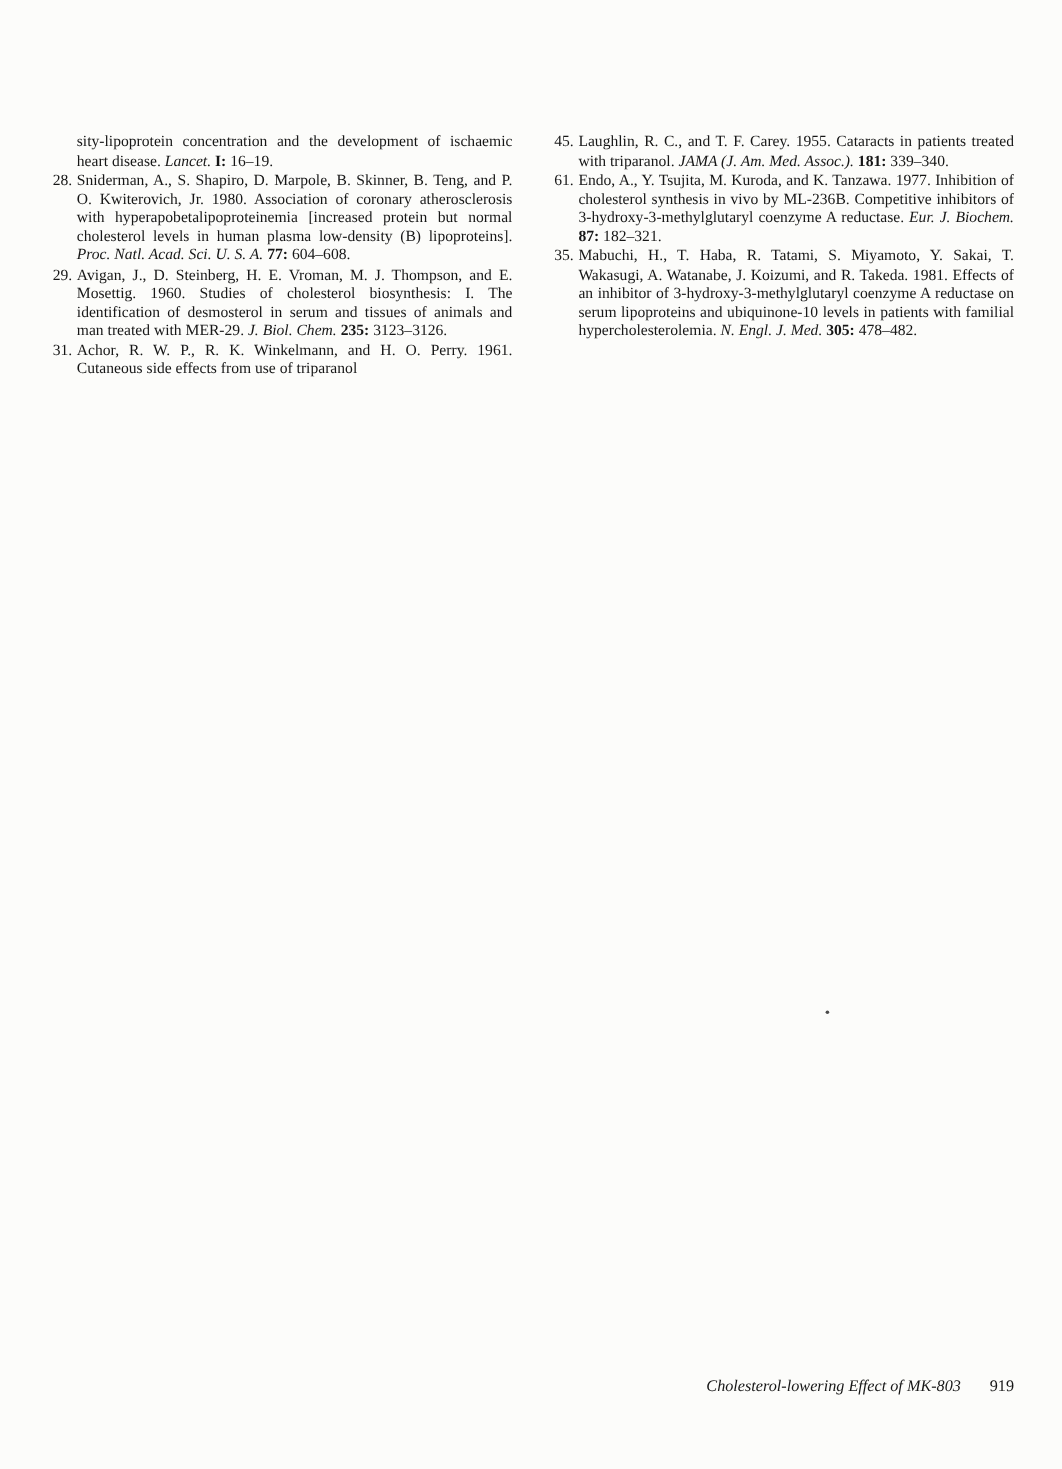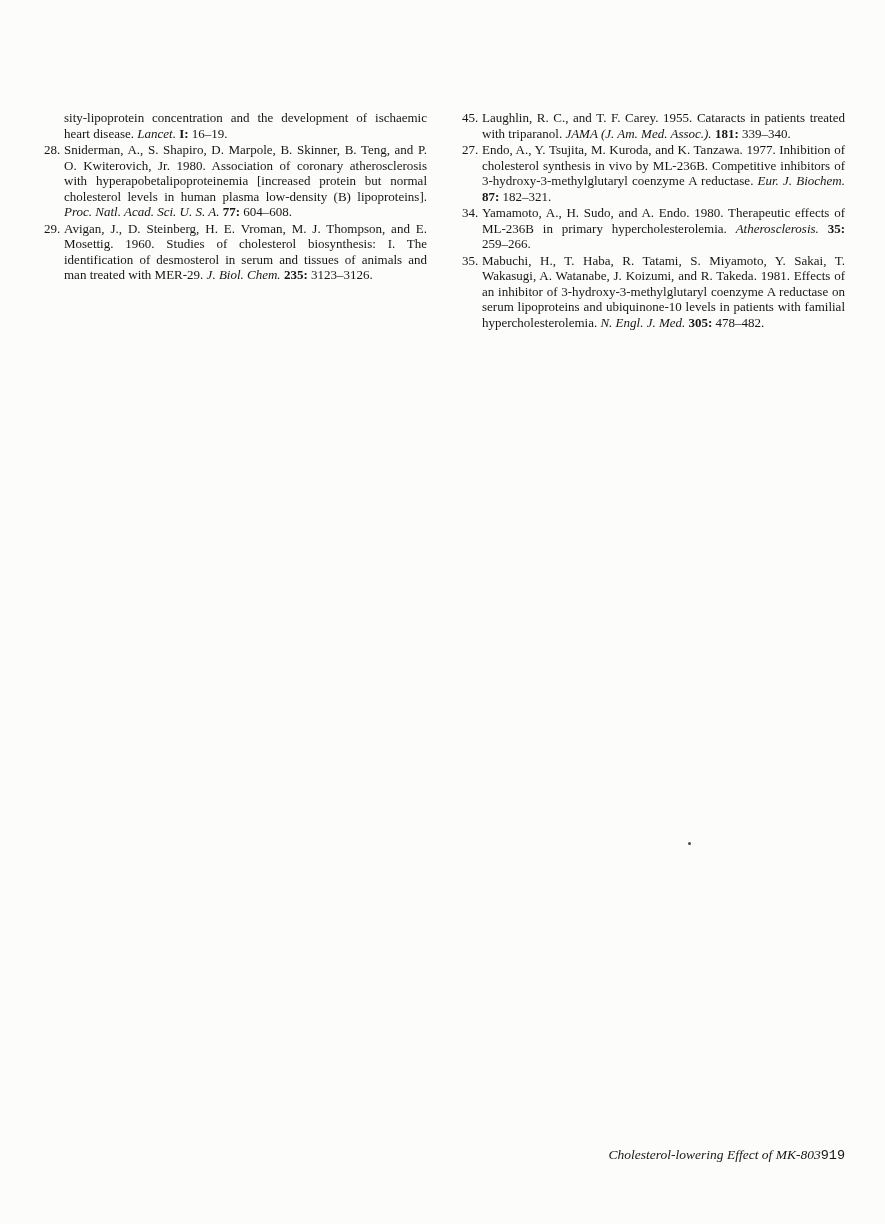--- a/index.html
+++ b/index.html
@@ -55,54 +55,54 @@
   .footer {
     position: absolute;
     top: 1146px;
     left: 40px;
     width: 805px;
     text-align: right;
     font-size: 13.5px;
     line-height: 17px;
   }
   .running-title { font-style: italic; margin-top: 44px; }
-  .page-number { font-style: normal; font-family: Liberation Mono, monospace; }
+  .page-number { margin-left: 24px; font-style: normal; }
 </style>
 </head>
 <body>
 
 <div class="page">
 
   <div class="columns">
     <div class="col">
         <div class="ref">
           <span class="ref-num"></span>
           <span class="ref-body"><span class="n">sity-lipoprotein concentration and the development of ischaemic heart disease. </span><span class="i">Lancet.</span><span class="n"> </span><span class="b">I:</span><span class="n"> 16–19.</span></span>
         </div>
         <div class="ref">
           <span class="ref-num">28.</span>
           <span class="ref-body"><span class="n">Sniderman, A., S. Shapiro, D. Marpole, B. Skinner, B. Teng, and P. O. Kwiterovich, Jr. 1980. Association of coronary atherosclerosis with hyperapobetalipoproteinemia [increased protein but normal cholesterol levels in human plasma low-density (B) lipoproteins]. </span><span class="i">Proc. Natl. Acad. Sci. U. S. A.</span><span class="n"> </span><span class="b">77:</span><span class="n"> 604–608.</span></span>
         </div>
         <div class="ref">
           <span class="ref-num">29.</span>
           <span class="ref-body"><span class="n">Avigan, J., D. Steinberg, H. E. Vroman, M. J. Thompson, and E. Mosettig. 1960. Studies of cholesterol biosynthesis: I. The identification of desmosterol in serum and tissues of animals and man treated with MER-29. </span><span class="i">J. Biol. Chem.</span><span class="n"> </span><span class="b">235:</span><span class="n"> 3123–3126.</span></span>
         </div>
+        <div class="ref">
+          <span class="ref-num">31.</span>
+          <span class="ref-body"><span class="n">Achor, R. W. P., R. K. Winkelmann, and H. O. Perry. 1961. Cutaneous side effects from use of triparanol</span></span>
+        </div>
       </div>
     <div class="col">
         <div class="ref">
           <span class="ref-num">45.</span>
           <span class="ref-body"><span class="n">Laughlin, R. C., and T. F. Carey. 1955. Cataracts in patients treated with triparanol. </span><span class="i">JAMA (J. Am. Med. Assoc.).</span><span class="n"> </span><span class="b">181:</span><span class="n"> 339–340.</span></span>
         </div>
         <div class="ref">
-          <span class="ref-num">27.</span>
+          <span class="ref-num">61.</span>
           <span class="ref-body"><span class="n">Endo, A., Y. Tsujita, M. Kuroda, and K. Tanzawa. 1977. Inhibition of cholesterol synthesis in vivo by ML-236B. Competitive inhibitors of 3-hydroxy-3-methylglutaryl coenzyme A reductase. </span><span class="i">Eur. J. Biochem.</span><span class="n"> </span><span class="b">87:</span><span class="n"> 182–321.</span></span>
-        </div>
-        <div class="ref">
-          <span class="ref-num">34.</span>
-          <span class="ref-body"><span class="n">Yamamoto, A., H. Sudo, and A. Endo. 1980. Therapeutic effects of ML-236B in primary hypercholesterolemia. </span><span class="i">Atherosclerosis.</span><span class="n"> </span><span class="b">35:</span><span class="n"> 259–266.</span></span>
         </div>
         <div class="ref">
           <span class="ref-num">35.</span>
           <span class="ref-body"><span class="n">Mabuchi, H., T. Haba, R. Tatami, S. Miyamoto, Y. Sakai, T. Wakasugi, A. Watanabe, J. Koizumi, and R. Takeda. 1981. Effects of an inhibitor of 3-hydroxy-3-methylglutaryl coenzyme A reductase on serum lipoproteins and ubiquinone-10 levels in patients with familial hypercholesterolemia. </span><span class="i">N. Engl. J. Med.</span><span class="n"> </span><span class="b">305:</span><span class="n"> 478–482.</span></span>
         </div>
       </div>
   </div>
 
   <div class="speck"></div>
 

